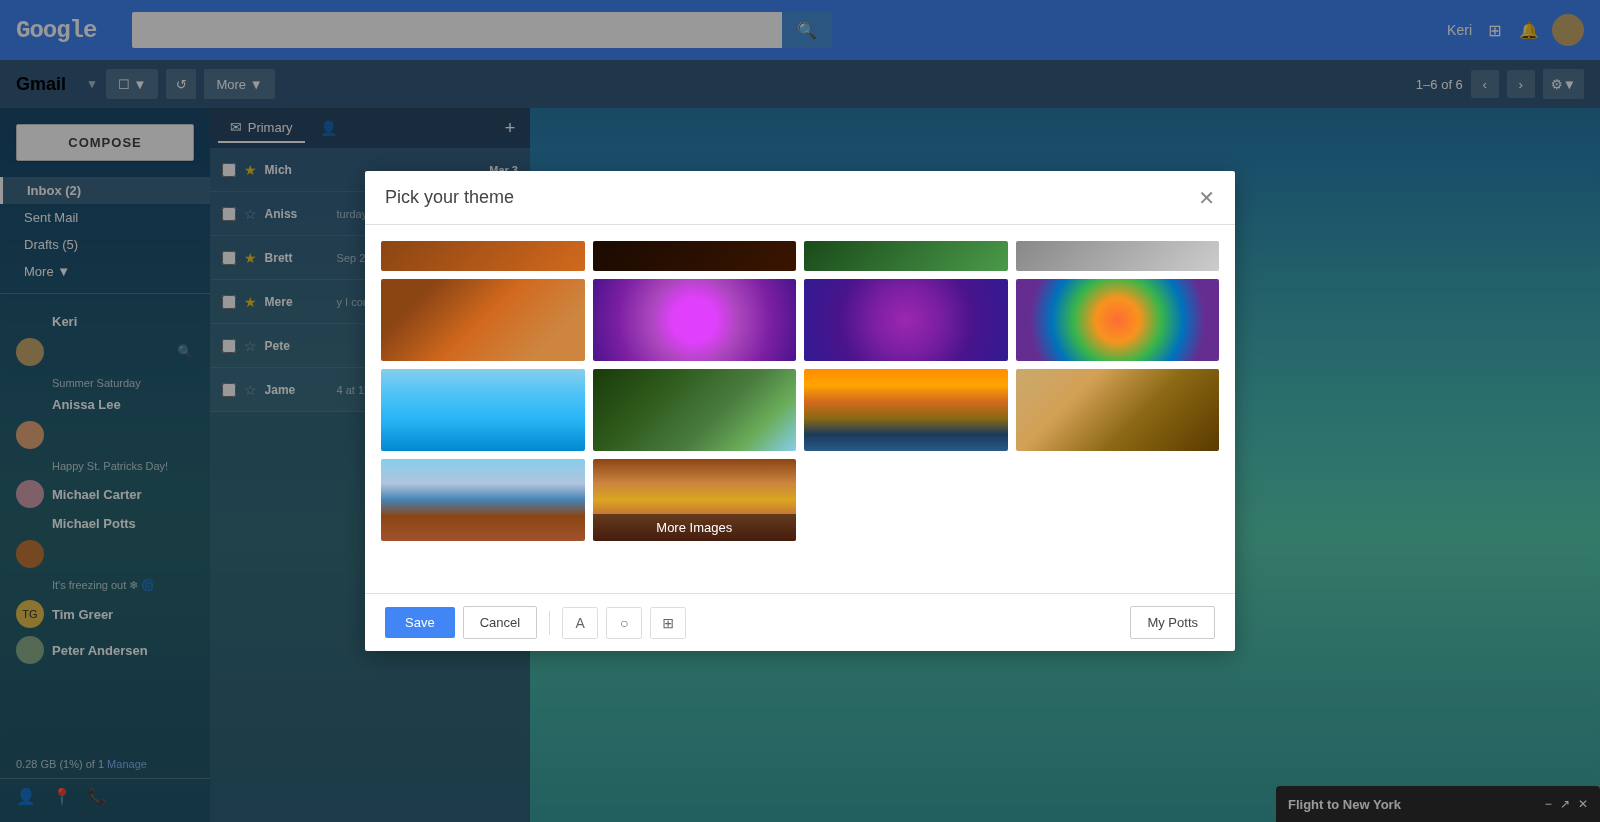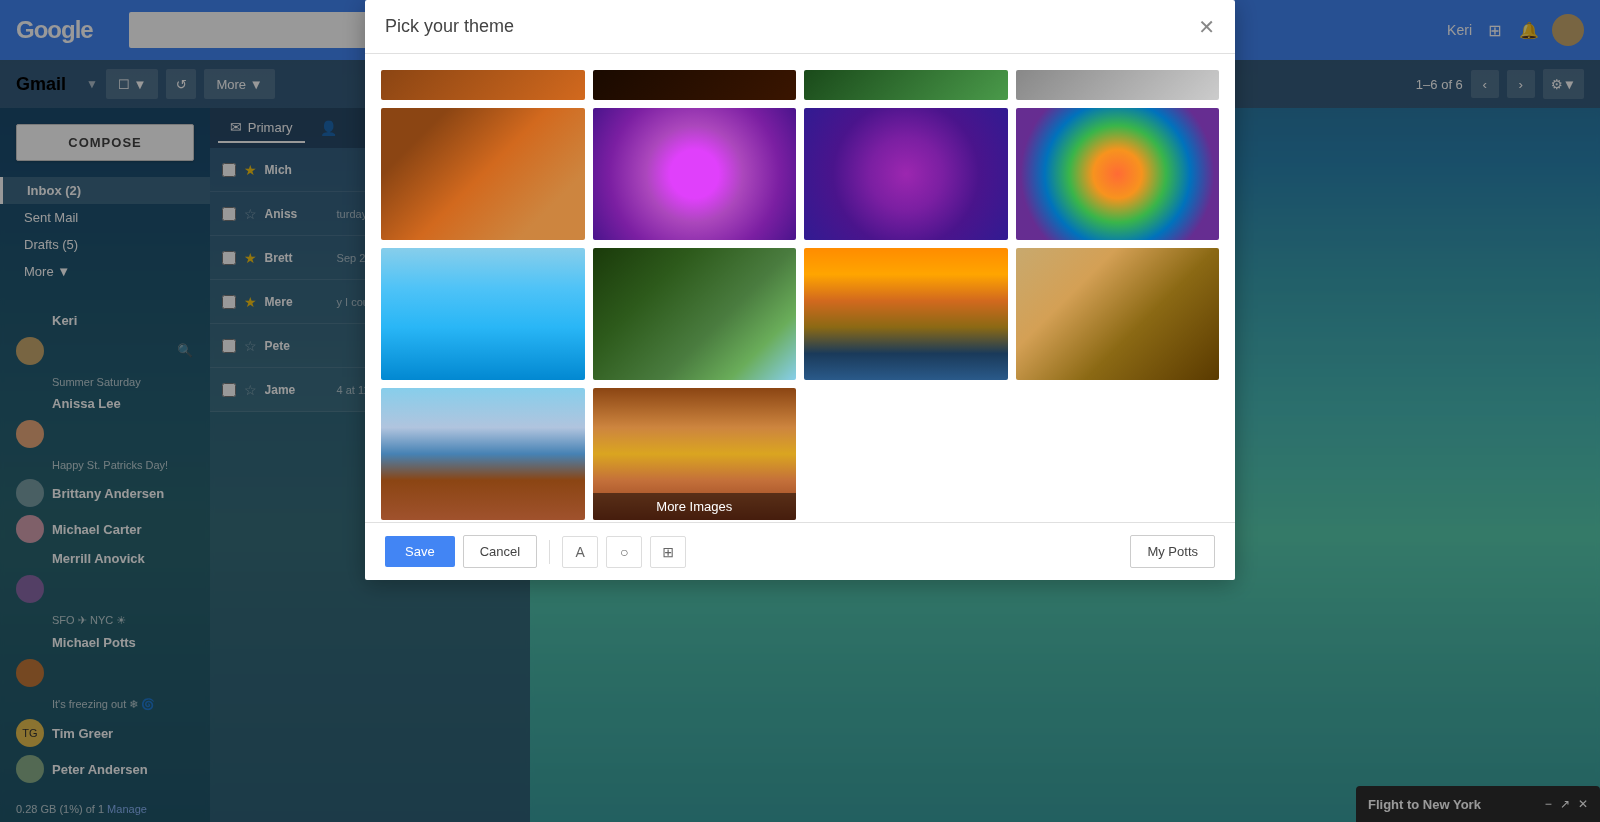--- a/index.html
+++ b/index.html
@@ -14,21 +14,21 @@
 
     
     .google-header {
       position: relative; z-index: 10;
       background: #4285f4;
       height: 60px;
       display: flex; align-items: center;
       padding: 0 16px;
       gap: 16px;
     }
-    .google-logo-container { display: flex; align-items: flex-end; }
+    .google-logo-container { display: flex; align-items: flex-end; font-family: Liberation Mono, monospace; }
     .google-logo-text { color: white; font-size: 24px; font-weight: bold; letter-spacing: -1px; }
 
     .search-bar-container {
       flex: 1; max-width: 700px; display: flex; align-items: center; margin: 0 20px;
     }
     .search-input {
       flex: 1; height: 36px; border: none; outline: none;
       padding: 0 12px; font-size: 14px; border-radius: 2px 0 0 2px;
       background: white;
     }
@@ -138,53 +138,53 @@
     }
 
     .account-activity {
       margin-top: auto; padding: 8px 12px; text-align: right;
       color: rgba(255,255,255,0.6); font-size: 11px;
     }
     .account-activity a { color: #8ab4f8; text-decoration: none; }
 
     
     .chat-bar {
-      position: fixed; bottom: 0; right: 0; width: 244px;
+      position: fixed; bottom: 0; right: 0; width: 324px;
       background: #2d2d2d; color: white; height: 36px;
       display: flex; align-items: center; padding: 0 12px;
       z-index: 20; border-radius: 4px 4px 0 0;
       justify-content: space-between;
     }
     .chat-bar-title { font-size: 13px; font-weight: bold; }
     .chat-bar-actions { display: flex; gap: 8px; align-items: center; }
     .chat-bar-btn { background: none; border: none; color: white; cursor: pointer; font-size: 12px; }
 
     
     .modal-overlay {
       position: absolute; top: 0; left: 0; width: 100%; height: 100%;
       background: rgba(0,0,0,0.4); z-index: 50;
-      display: flex; align-items: flex-start; justify-content: center;
+      display: flex; align-items: center; justify-content: center;
     }
     .modal {
       background: white; border-radius: 2px; width: 870px;
       max-height: 580px; box-shadow: 0 4px 24px rgba(0,0,0,0.3);
       display: flex; flex-direction: column; position: relative;
     }
     .modal-header {
       padding: 16px 20px; display: flex; align-items: center; justify-content: space-between;
       border-bottom: 1px solid #e0e0e0;
     }
     .modal-title { font-size: 18px; color: #444; font-weight: normal; }
     .modal-close { background: none; border: none; font-size: 20px; cursor: pointer; color: #888; line-height: 1; }
     .modal-body { padding: 16px; overflow-y: auto; flex: 1; }
     .theme-grid {
       display: grid; grid-template-columns: repeat(4, 1fr); gap: 8px; margin-bottom: 8px;
     }
     .theme-item {
-      height: 132px; border-radius: 2px; cursor: pointer; overflow: hidden;
+      height: 82px; border-radius: 2px; cursor: pointer; overflow: hidden;
       position: relative; background: #ddd;
     }
     .theme-item-label {
       position: absolute; bottom: 0; left: 0; right: 0;
       background: rgba(0,0,0,0.5); color: white; text-align: center;
       padding: 6px; font-size: 13px;
     }
     .theme-leaves { background: linear-gradient(135deg, #8B4513 20%, #D2691E 50%, #CD853F 80%); }
     .theme-bubbles { background: radial-gradient(circle, #e040fb 20%, #ab47bc 40%, #7b1fa2 70%, #4a148c 100%); }
     .theme-jellyfish { background: radial-gradient(circle, #9c27b0 0%, #7b1fa2 30%, #4a148c 60%, #311b92 100%); }
@@ -308,36 +308,23 @@
         <span style="margin-left:auto;font-size:13px;color:rgba(255,255,255,0.6);">🔍</span>
       </div>
       <div class="chat-user">
         <div class="chat-avatar" style="background:#e8a87c;"></div>
         <div class="chat-info">
           <span class="chat-name">Anissa Lee</span>
           <span class="chat-status">Happy St. Patricks Day!</span>
         </div>
       </div>
       <div class="chat-user">
-        <div class="chat-avatar" style="background:#7b9ea6;"></div>
-        <div class="chat-info">
-          <span class="chat-name">Brittany Andersen</span>
-        </div>
-      </div>
-      <div class="chat-user">
         <div class="chat-avatar" style="background:#d4a0b0;"></div>
         <div class="chat-info">
           <span class="chat-name">Michael Carter</span>
-        </div>
-      </div>
-      <div class="chat-user">
-        <div class="chat-avatar" style="background:#8a6aa8;"></div>
-        <div class="chat-info">
-          <span class="chat-name">Merrill Anovick</span>
-          <span class="chat-status">SFO ✈ NYC ☀</span>
         </div>
       </div>
       <div class="chat-user">
         <div class="chat-avatar" style="background:#c4783a;"></div>
         <div class="chat-info">
           <span class="chat-name">Michael Potts</span>
           <span class="chat-status">It's freezing out ❄ 🌀</span>
         </div>
       </div>
       <div class="chat-user">

